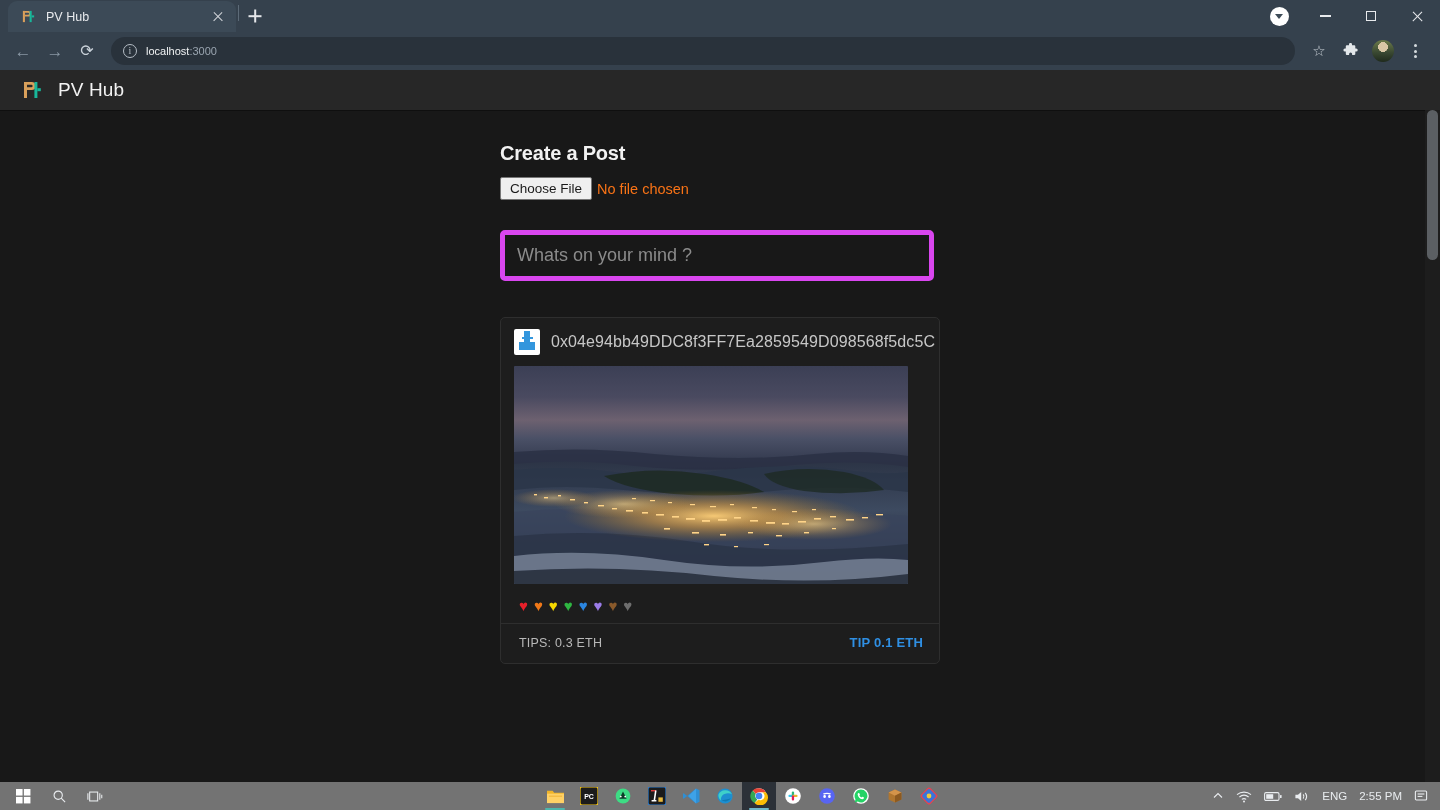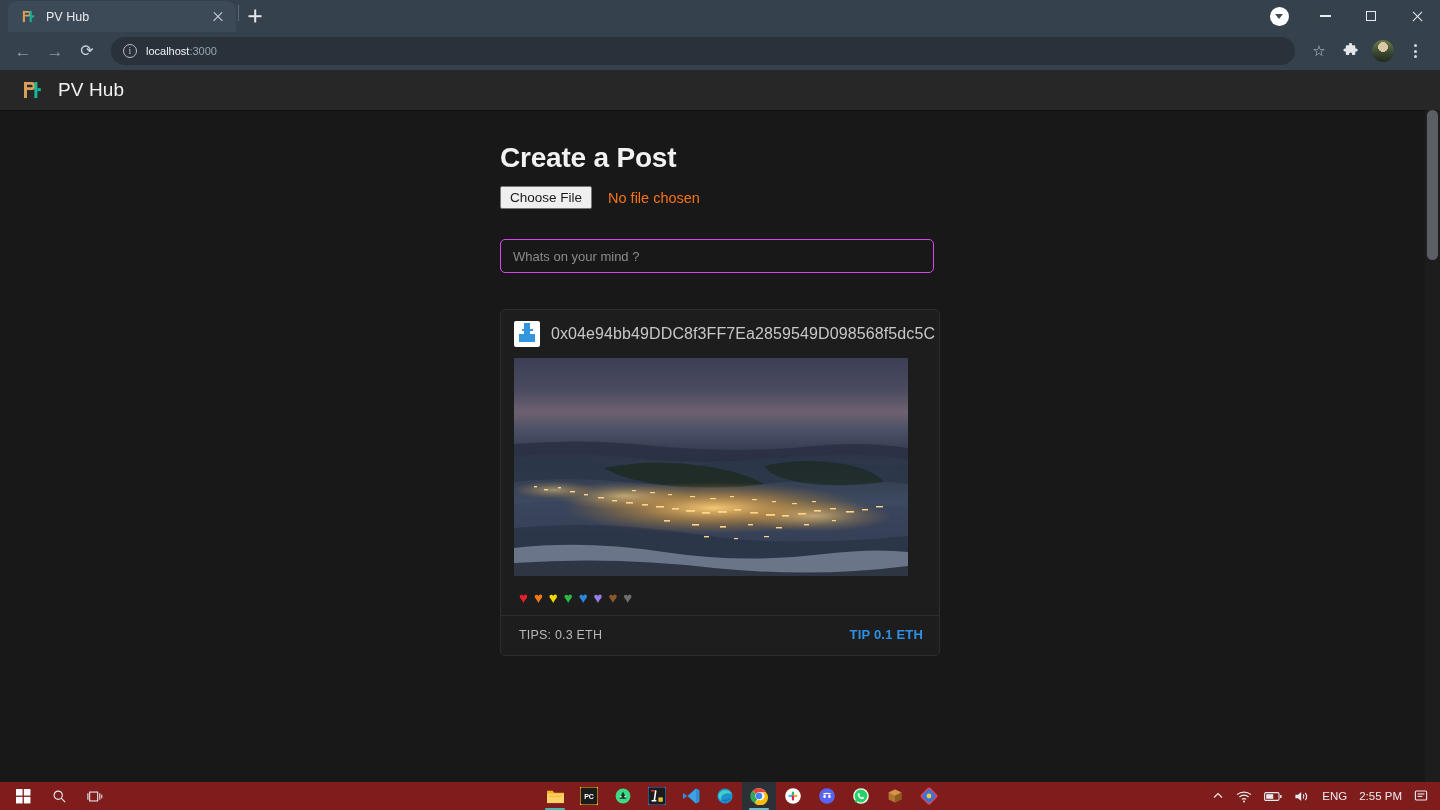--- a/index.html
+++ b/index.html
@@ -84,32 +84,32 @@
   .brand-logo { width: 22px; height: 22px; }
   .brand-name { color: #f2f2f2; font-size: 19px; letter-spacing: .1px; }
   .nav-right { display: flex; align-items: center; gap: 10px; }
   .wallet-addr { color: #b9b9b9; font-size: 9.5px; letter-spacing: .15px; }
   .blockie { width: 26px; height: 26px; background: #fff; padding: 2px; border-radius: 2px; }
   .blockie svg, .blockie-sm svg { display: block; }
 
   .content { width: 100%; height: 672px; overflow: hidden; position: relative; }
   .col { width: 440px; margin: 0 auto; padding-top: 32px; }
 
-  .title { color: #f2f2f2; font-size: 28px; font-weight: 700; letter-spacing: -.2px; margin-bottom: 12px; }
-
-  .filerow { display: flex; align-items: center; gap: 16px; margin-bottom: 30px; }
+  .title { color: #f2f2f2; font-size: 20px; font-weight: 700; letter-spacing: -.2px; margin-bottom: 12px; }
+
+  .filerow { display: flex; align-items: center; gap: 5px; margin-bottom: 30px; }
   .choose-file {
     background: #efefef; border: 1px solid #767676; color: #1a1a1a;
     font-size: 13.5px; padding: 3px 9px; border-radius: 2px; font-family: "Liberation Sans", sans-serif;
   }
   .no-file { color: #f97316; font-size: 14.5px; }
 
   .text-input {
-    width: 434px; height: 34px; background: transparent; border: 1px solid #d946ef;
-    border-radius: 5px; padding: 0 12px; color: #e8e8e8; font-size: 13px;
+    width: 434px; height: 51px; background: transparent; border: 5px solid #d946ef;
+    border-radius: 5px; padding: 0 12px; color: #e8e8e8; font-size: 18px;
     font-family: "Liberation Sans", sans-serif; outline: none; display: block;
   }
   .text-input::placeholder { color: #8b8b8b; }
 
   .post-btn {
     width: 440px; height: 42px; margin-top: 21px; background: transparent;
     border: 1px solid #b33; border-radius: 5px; color: #e2483f; font-size: 16px;
     font-family: "Liberation Sans", sans-serif; cursor: pointer;
   }
 
@@ -130,21 +130,21 @@
   }
   .tips-total { color: #b9b9b9; font-size: 12.5px; letter-spacing: .2px; }
   .tip-btn { color: #2f8fe3; font-size: 13px; font-weight: 700; letter-spacing: .2px; cursor: pointer; }
 
   .scrollbar { position: absolute; right: 0; top: 0; width: 15px; height: 712px; background: #1d1d1d; }
   .scrollthumb { position: absolute; top: 0; left: 2px; width: 11px; height: 150px; background: #5b5f63; border-radius: 6px; }
 
   
   .taskbar {
     position: absolute; bottom: 0; left: 0; width: 1440px; height: 28px;
-    background: #7f1d1d; display: flex; align-items: center; color: #e9ecef;
+    background: #737373; display: flex; align-items: center; color: #e9ecef;
   }
   .tb-left { display: flex; align-items: center; gap: 2px; padding-left: 6px; }
   .tb-ico { width: 34px; height: 28px; display: flex; align-items: center; justify-content: center; position: relative; }
   .tb-center { position: absolute; left: 538px; display: flex; align-items: center; }
   .tb-app { width: 34px; height: 28px; display: flex; align-items: center; justify-content: center; position: relative; }
   .tb-app.active { background: #2c3138; }
   .tb-app .underline { position: absolute; bottom: 0; left: 7px; width: 20px; height: 2px; border-radius: 1px; }
   .tray { position: absolute; right: 0; display: flex; align-items: center; gap: 0; padding-right: 6px; }
   .tray-item { height: 28px; display: flex; align-items: center; justify-content: center; padding: 0 6px; font-size: 11.5px; color: #e9ecef; }
 </style>

